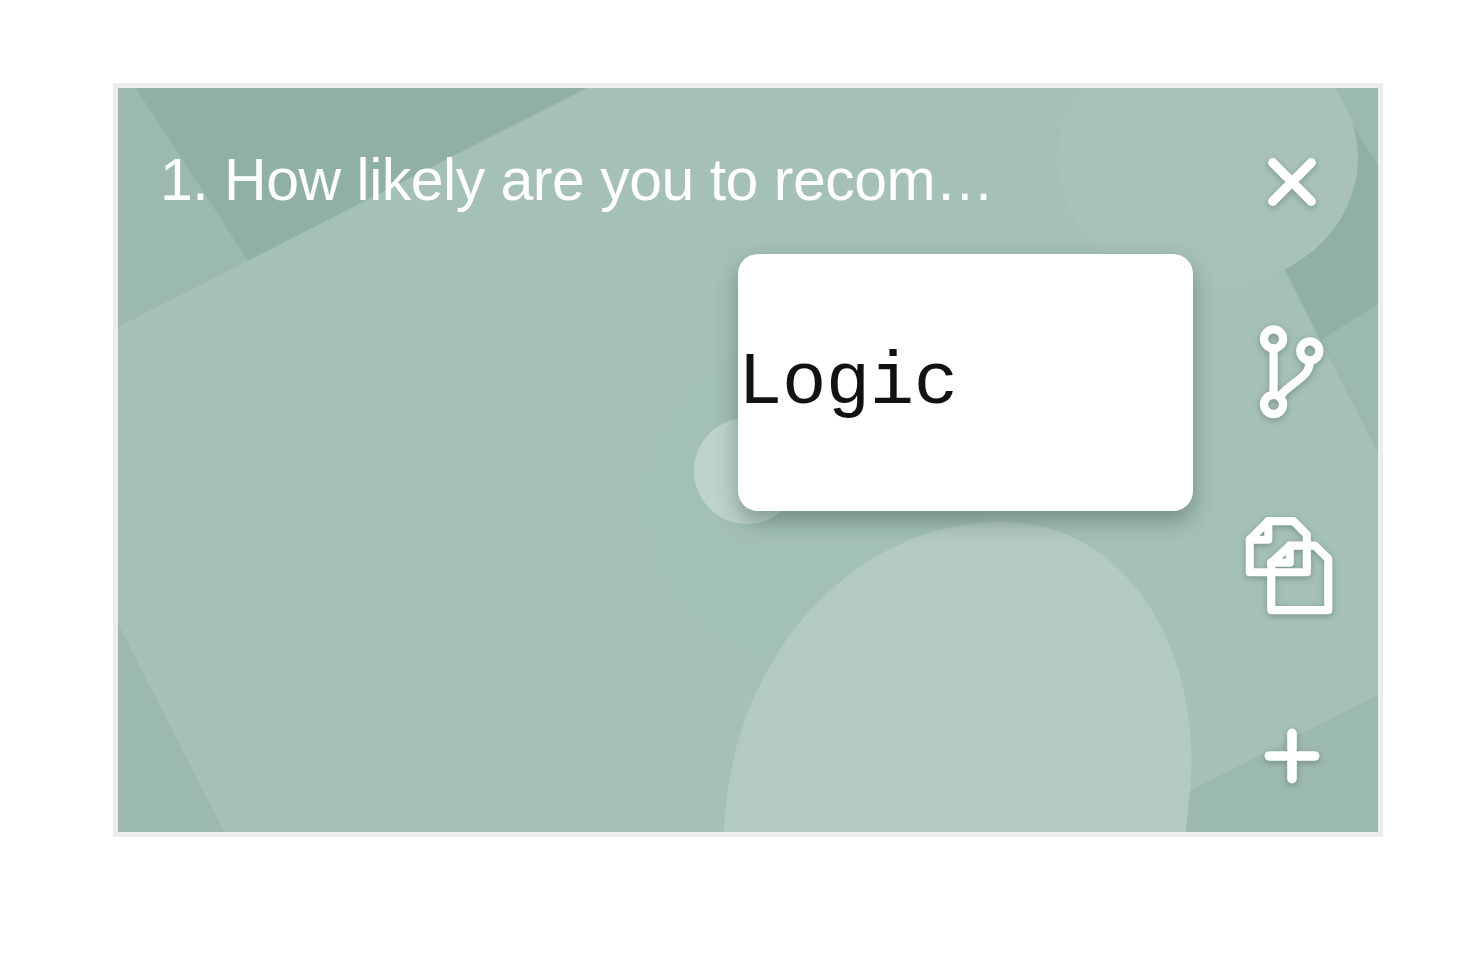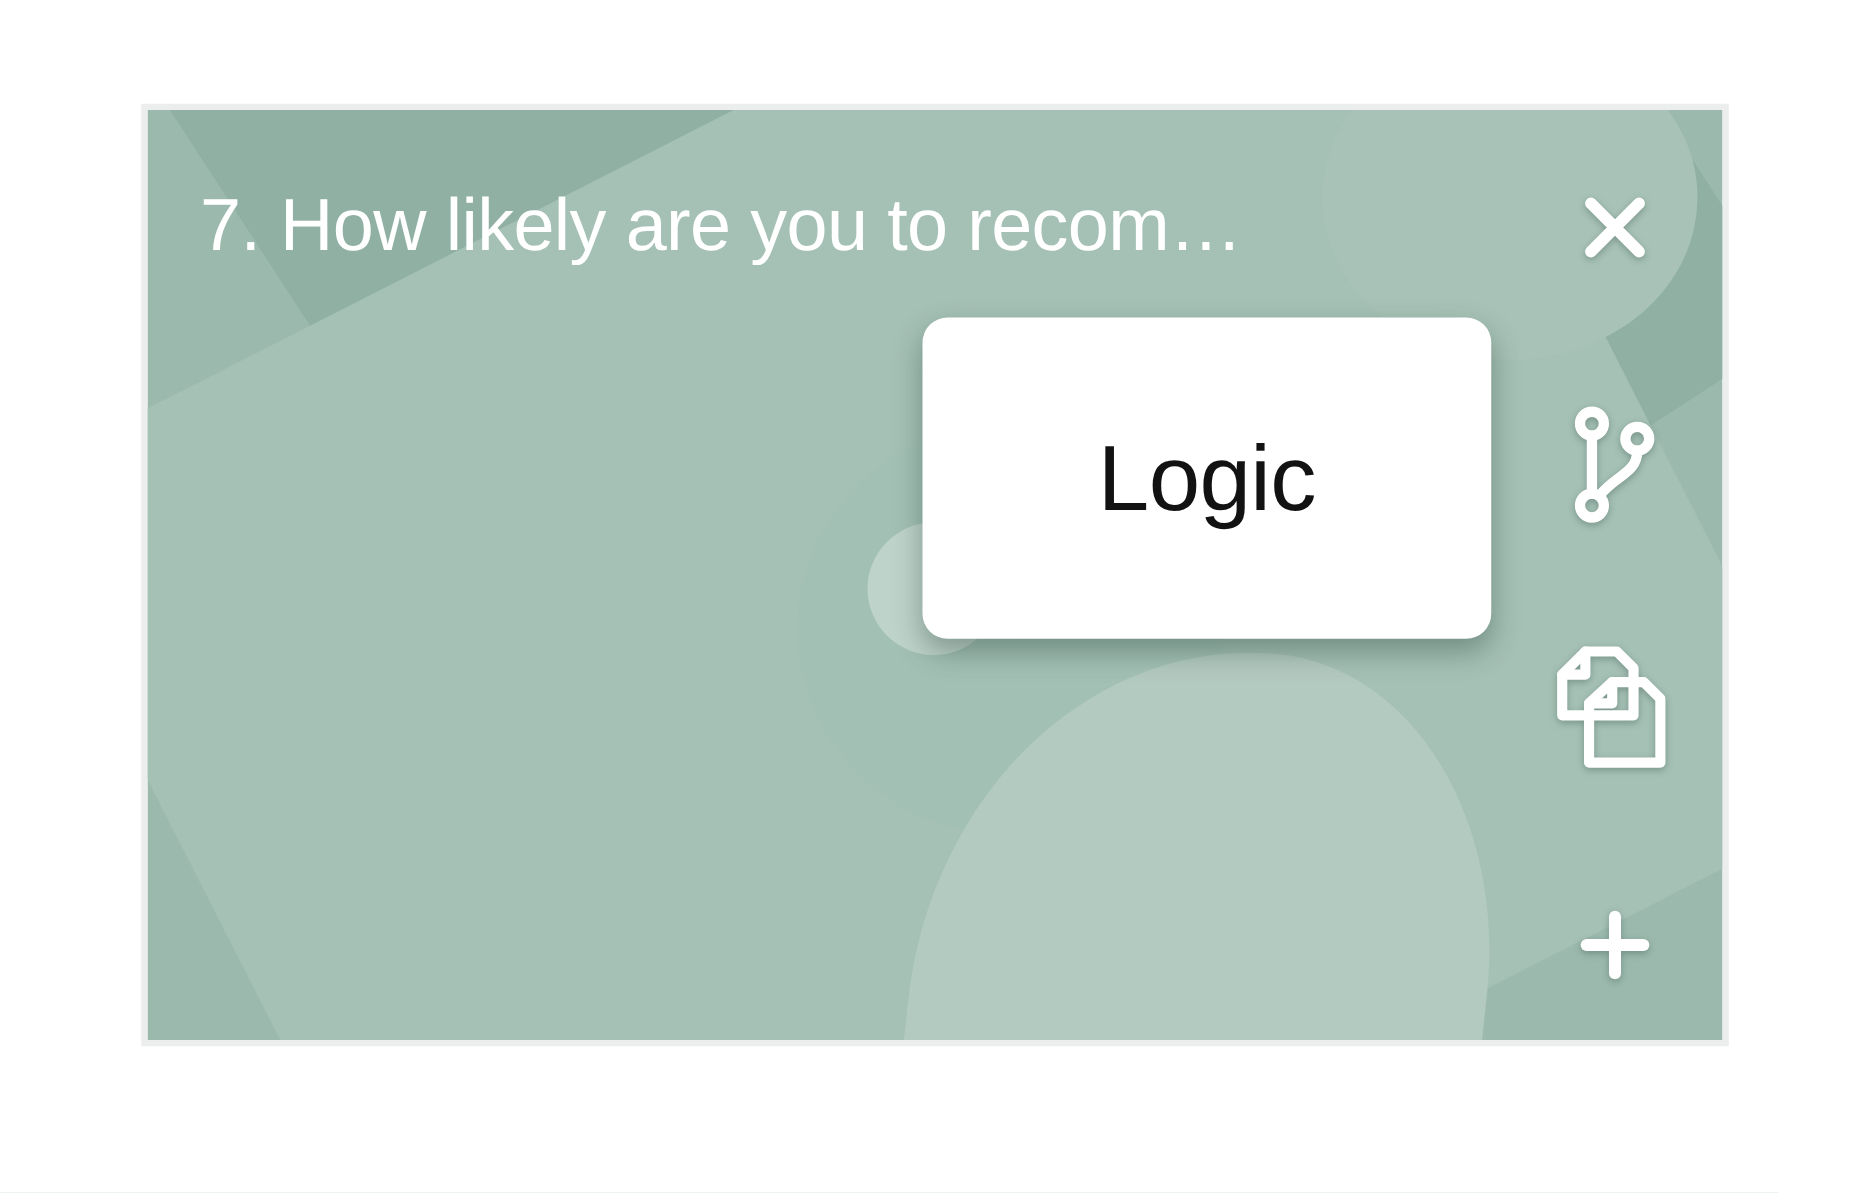--- a/index.html
+++ b/index.html
@@ -158,21 +158,22 @@
     position: absolute;
     left: 620px;
     top: 166px;
     width: 455px;
     height: 257px;
     background: #ffffff;
     border-radius: 20px;
     box-shadow: 0 10px 22px rgba(35,60,50,.38);
     display: flex;
     align-items: center;
-    justify-content: center;
+    justify-content: flex-start;
+    font-family: Liberation Mono, monospace;
   }
 
   #logic-tooltip-label {
     color: #121212;
     font-size: 74px;
     line-height: 1;
     letter-spacing: -0.5px;
   }
 </style>
 </head>
@@ -182,21 +183,21 @@
 
   <div id="question-card">
     <div id="card-surface">
 
       <div class="bg-shape" id="bg-band-dark"></div>
       <div class="bg-shape" id="bg-band-light"></div>
       <div class="bg-shape" id="bg-blob-top-right"></div>
       <div class="bg-shape" id="bg-blob-mid"></div>
       <div class="bg-shape" id="bg-blob-bottom"></div>
 
-      <div id="question-title">7. How likely are you to recom…</div>
+      <div id="question-title">1. How likely are you to recom…</div>
 
       <div id="logic-hover-circle"></div>
 
       <div id="action-rail">
 
         <div class="rail-btn" id="btn-close">
           <span>
             <svg width="66" height="66" viewBox="0 0 24 24" fill="none" stroke="#ffffff" stroke-width="3.4" stroke-linecap="round">
               <line x1="5" y1="5" x2="19" y2="19"></line>
               <line x1="19" y1="5" x2="5" y2="19"></line>

